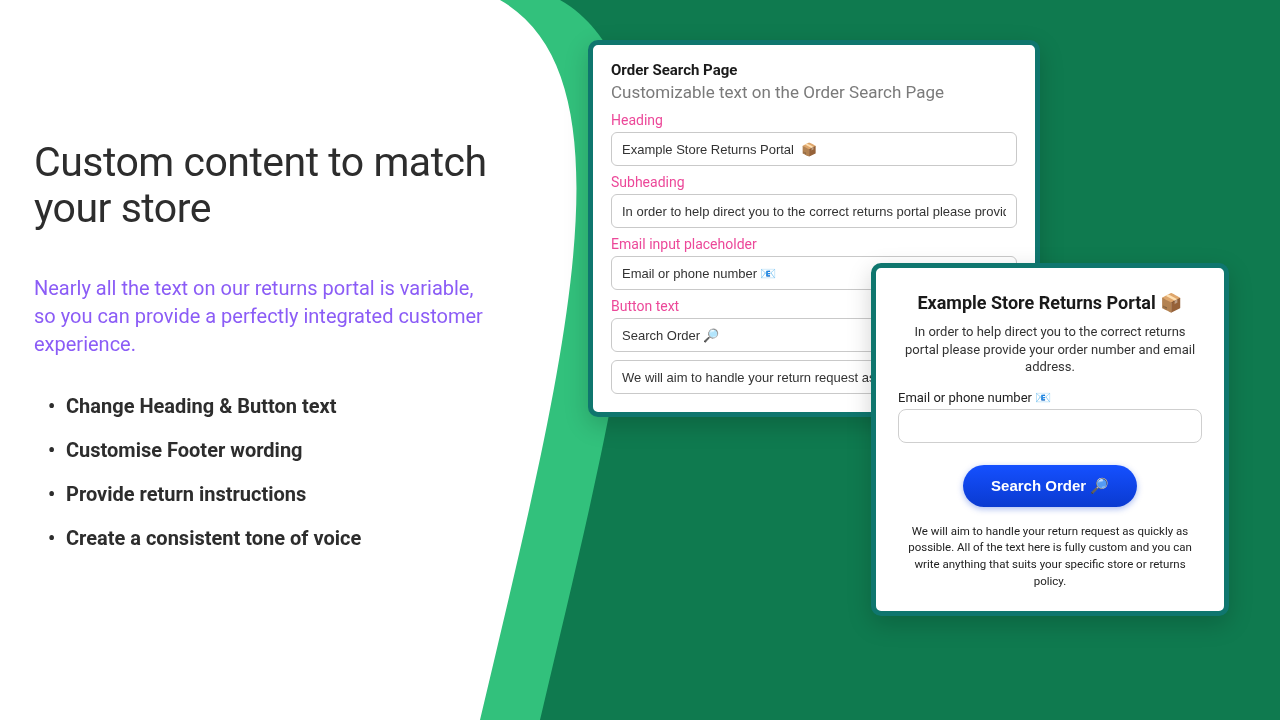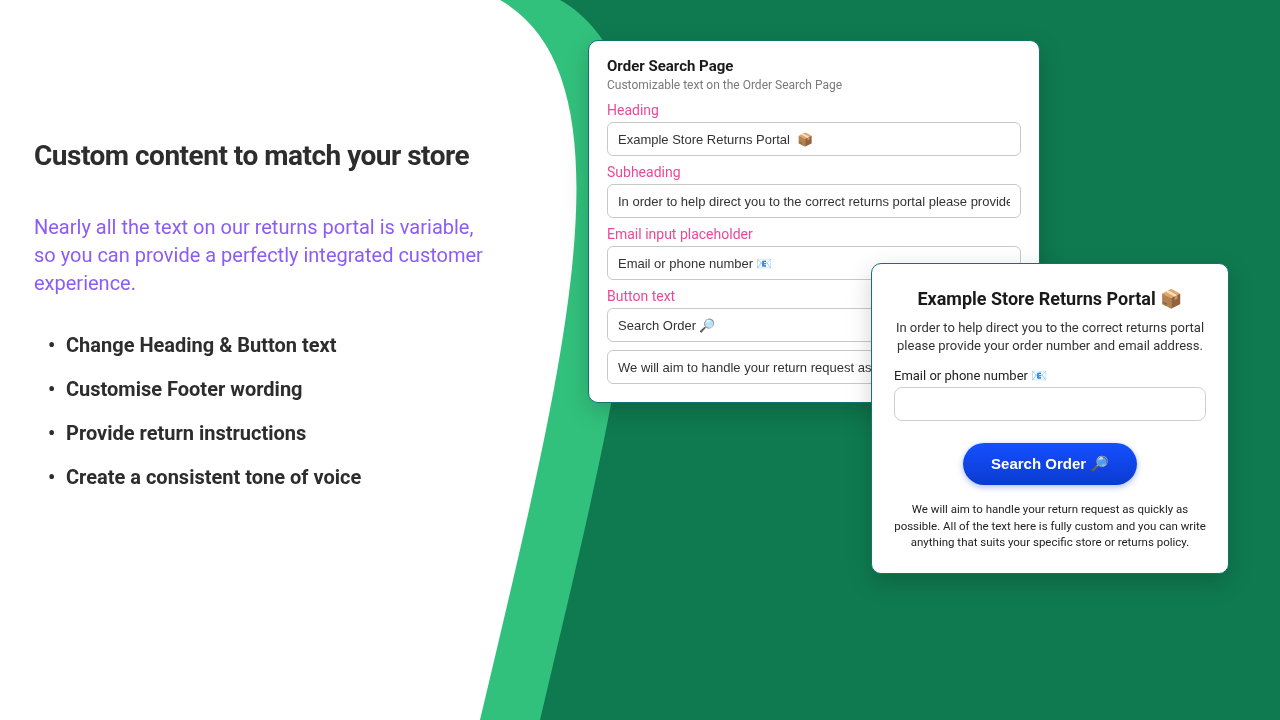--- a/index.html
+++ b/index.html
@@ -18,23 +18,23 @@
   
   .copy {
     position: absolute;
     left: 34px;
     top: 140px;
     width: 480px;
     z-index: 5;
     color: #333;
   }
   .copy h1 {
-    font-size: 28px;
+    font-size: 41px;
     line-height: 1.12;
-    font-weight: 700;
+    font-weight: 400;
     color: #2d2d2d;
     letter-spacing: -0.5px;
   }
   .copy .sub {
     margin-top: 42px;
     font-size: 20px;
     line-height: 1.4;
     color: #8b5cf6;
     max-width: 450px;
   }
@@ -57,37 +57,37 @@
     left: 0;
     top: 0;
     font-weight: 700;
   }
 
   
   .card {
     background: #fff;
     border-radius: 10px;
     box-shadow: 0 8px 24px rgba(0,0,0,0.18);
-    border: 1px solid #0f766e;
+    border: 5px solid #0f766e;
   }
   .admin-card {
     position: absolute;
     left: 588px;
     top: 40px;
     width: 452px;
     z-index: 6;
     padding: 16px 18px 18px 18px;
   }
   .admin-card .section-title {
     font-size: 15px;
     font-weight: 700;
     color: #1a1a1a;
   }
   .admin-card .section-desc {
-    font-size: 12px;
+    font-size: 17px;
     color: #7a7a7a;
     margin-top: 3px;
     margin-bottom: 10px;
   }
   .field-group { margin-top: 8px; }
   .field-label {
     font-size: 14px;
     color: #ec4899;
     margin-bottom: 4px;
     display: block;

